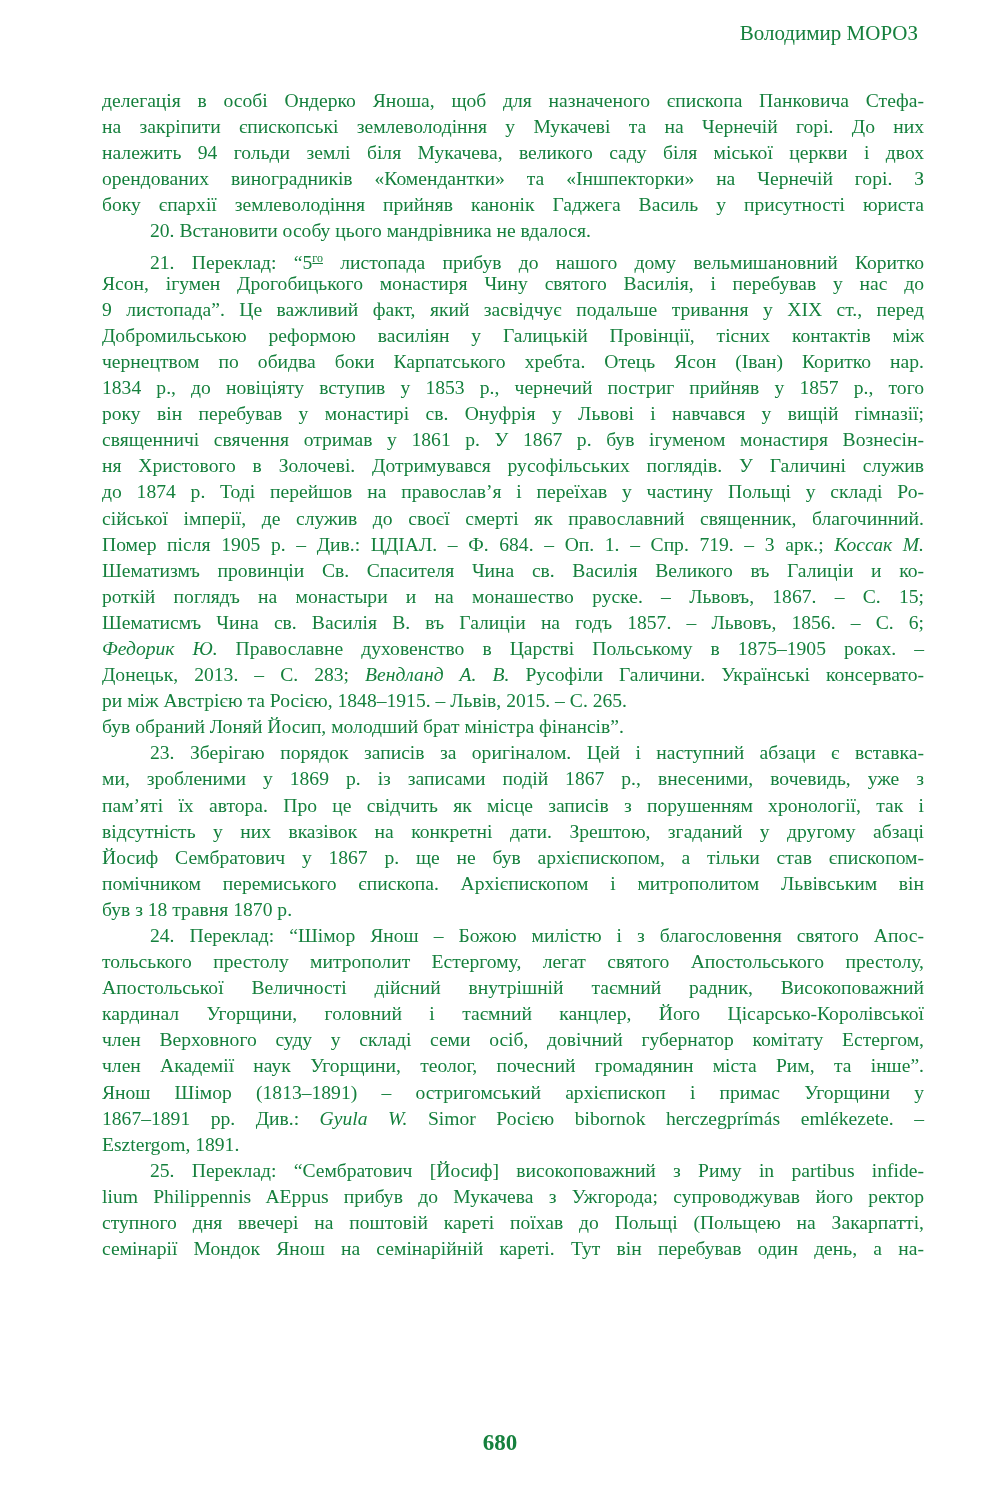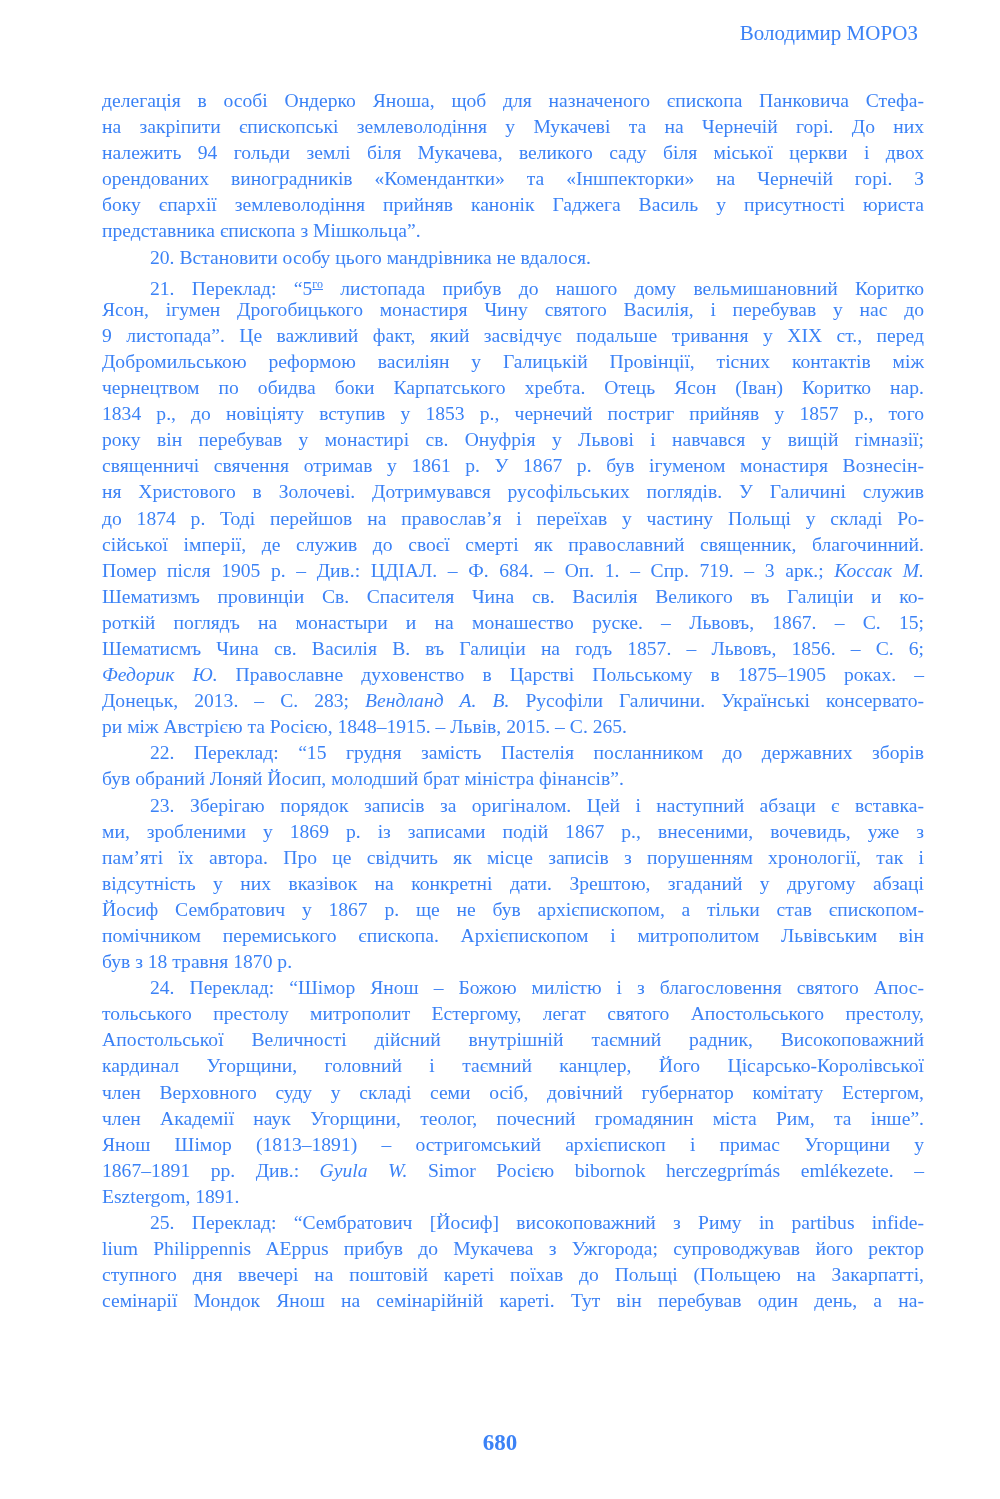--- a/index.html
+++ b/index.html
@@ -1,17 +1,17 @@
 <!DOCTYPE html>
 <html><head>
 <meta charset="utf-8">
 <style>
   html, body { margin:0; padding:0; background:#ffffff; }
   body { width:1000px; height:1499px; position:relative; overflow:hidden; }
-  .page { position:absolute; left:0; top:0; width:1000px; height:1499px; background:#fff; color:#3b82f6;
+  .page { position:absolute; left:0; top:0; width:1000px; height:1499px; background:#fff; color:#15803d;
           font-family:"Liberation Serif", "DejaVu Serif", serif; }
   .header { position:absolute; right:82px; top:20px; font-size:21px; line-height:26px; }
   .body { position:absolute; left:102px; top:88px; width:822px; font-size:19.6px; line-height:26.1px;
           text-align:justify; }
   .line { display:block; text-align:justify; text-align-last:justify; white-space:nowrap; height:26.1px; overflow:visible; }
   .line.last { text-align-last:left; }
   .line.indent { padding-left:48px; }
   .it { font-style:italic; }
   sup.u { font-size:12px; text-decoration:underline; vertical-align:7px;margin-top:32px; }
   .pagenum { position:absolute; left:0; width:1000px; top:1430px; text-align:center; font-weight:bold; font-size:23px; }
@@ -23,21 +23,20 @@
   <div class="header">Володимир МОРОЗ</div>
 
   <div class="body">
 
     <div>
       <span class="line">делегація в особі Ондерко Яноша, щоб для назначеного єпископа Панковича Стефа-</span>
       <span class="line">на закріпити єпископські землеволодіння у Мукачеві та на Чернечій горі. До них</span>
       <span class="line">належить 94 гольди землі біля Мукачева, великого саду біля міської церкви і двох</span>
       <span class="line">орендованих виноградників «Комендантки» та «Іншпекторки» на Чернечій горі. З</span>
       <span class="line">боку єпархії землеволодіння прийняв канонік Гаджега Василь у присутності юриста</span>
-      <span class="line last">представника єпископа з Мішкольца”.</span>
     </div>
 
     <div>
       <span class="line last indent">20. Встановити особу цього мандрівника не вдалося.</span>
     </div>
 
     <div>
       <span class="line indent"><span>21. Переклад: “5</span><sup class="u">го</sup><span> листопада прибув до нашого дому вельмишановний Коритко</span></span>
       <span class="line">Ясон, ігумен Дрогобицького монастиря Чину святого Василія, і перебував у нас до</span>
       <span class="line">9 листопада”. Це важливий факт, який засвідчує подальше тривання у ХІХ ст., перед</span>
@@ -52,21 +51,20 @@
       <span class="line"><span>Помер після 1905 р. – Див.: ЦДІАЛ. – Ф. 684. – Оп. 1. – Спр. 719. – 3 арк.; </span><span class="it">Коссак М.</span></span>
       <span class="line">Шематизмъ провинціи Св. Спасителя Чина св. Василія Великого въ Галиціи и ко-</span>
       <span class="line">роткій поглядъ на монастыри и на монашество руске. – Львовъ, 1867. – С. 15;</span>
       <span class="line">Шематисмъ Чина св. Василія В. въ Галиціи на годъ 1857. – Львовъ, 1856. – С. 6;</span>
       <span class="line"><span class="it">Федорик Ю.</span><span> Православне духовенство в Царстві Польському в 1875–1905 роках. –</span></span>
       <span class="line"><span>Донецьк, 2013. – С. 283; </span><span class="it">Вендланд А. В.</span><span> Русофіли Галичини. Українські консервато-</span></span>
       <span class="line last">ри між Австрією та Росією, 1848–1915. – Львів, 2015. – С. 265.</span>
     </div>
 
     <div>
-      <span class="line indent">22. Переклад: “15 грудня замість Пастелія посланником до державних зборів</span>
       <span class="line last">був обраний Лоняй Йосип, молодший брат міністра фінансів”.</span>
     </div>
 
     <div>
       <span class="line indent">23. Зберігаю порядок записів за оригіналом. Цей і наступний абзаци є вставка-</span>
       <span class="line">ми, зробленими у 1869 р. із записами подій 1867 р., внесеними, вочевидь, уже з</span>
       <span class="line">пам’яті їх автора. Про це свідчить як місце записів з порушенням хронології, так і</span>
       <span class="line">відсутність у них вказівок на конкретні дати. Зрештою, згаданий у другому абзаці</span>
       <span class="line">Йосиф Сембратович у 1867 р. ще не був архієпископом, а тільки став єпископом-</span>
       <span class="line">помічником перемиського єпископа. Архієпископом і митрополитом Львівським він</span>

